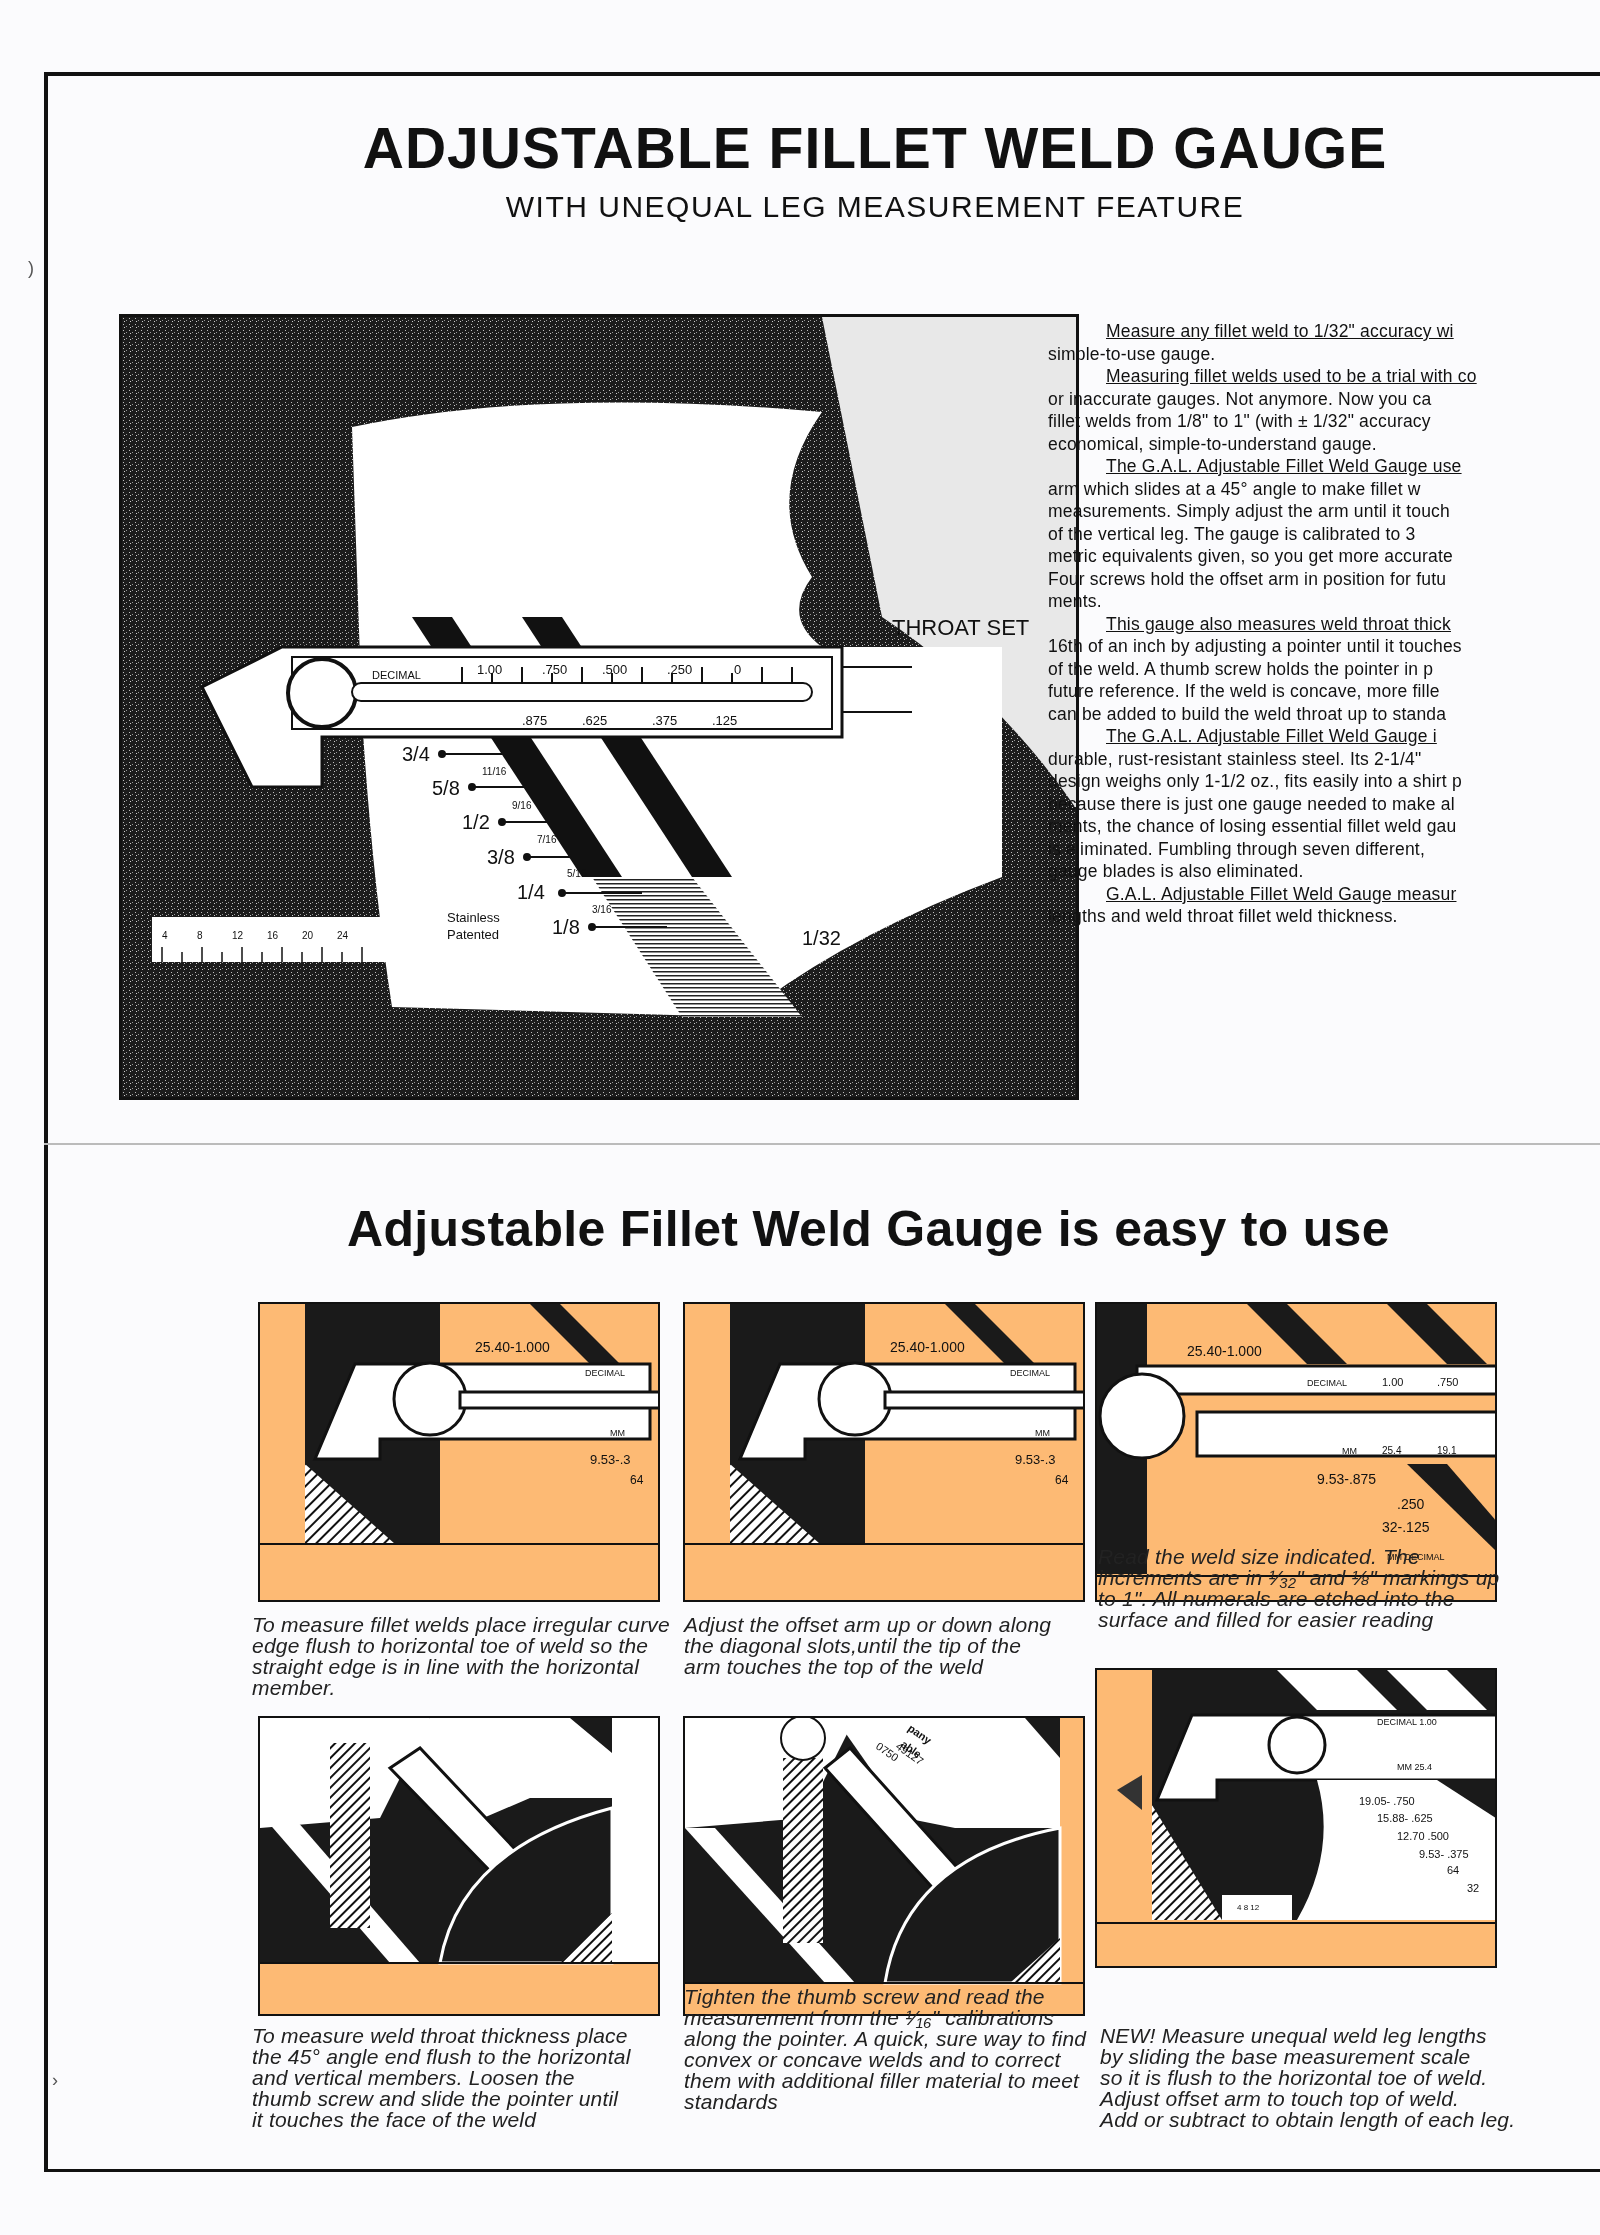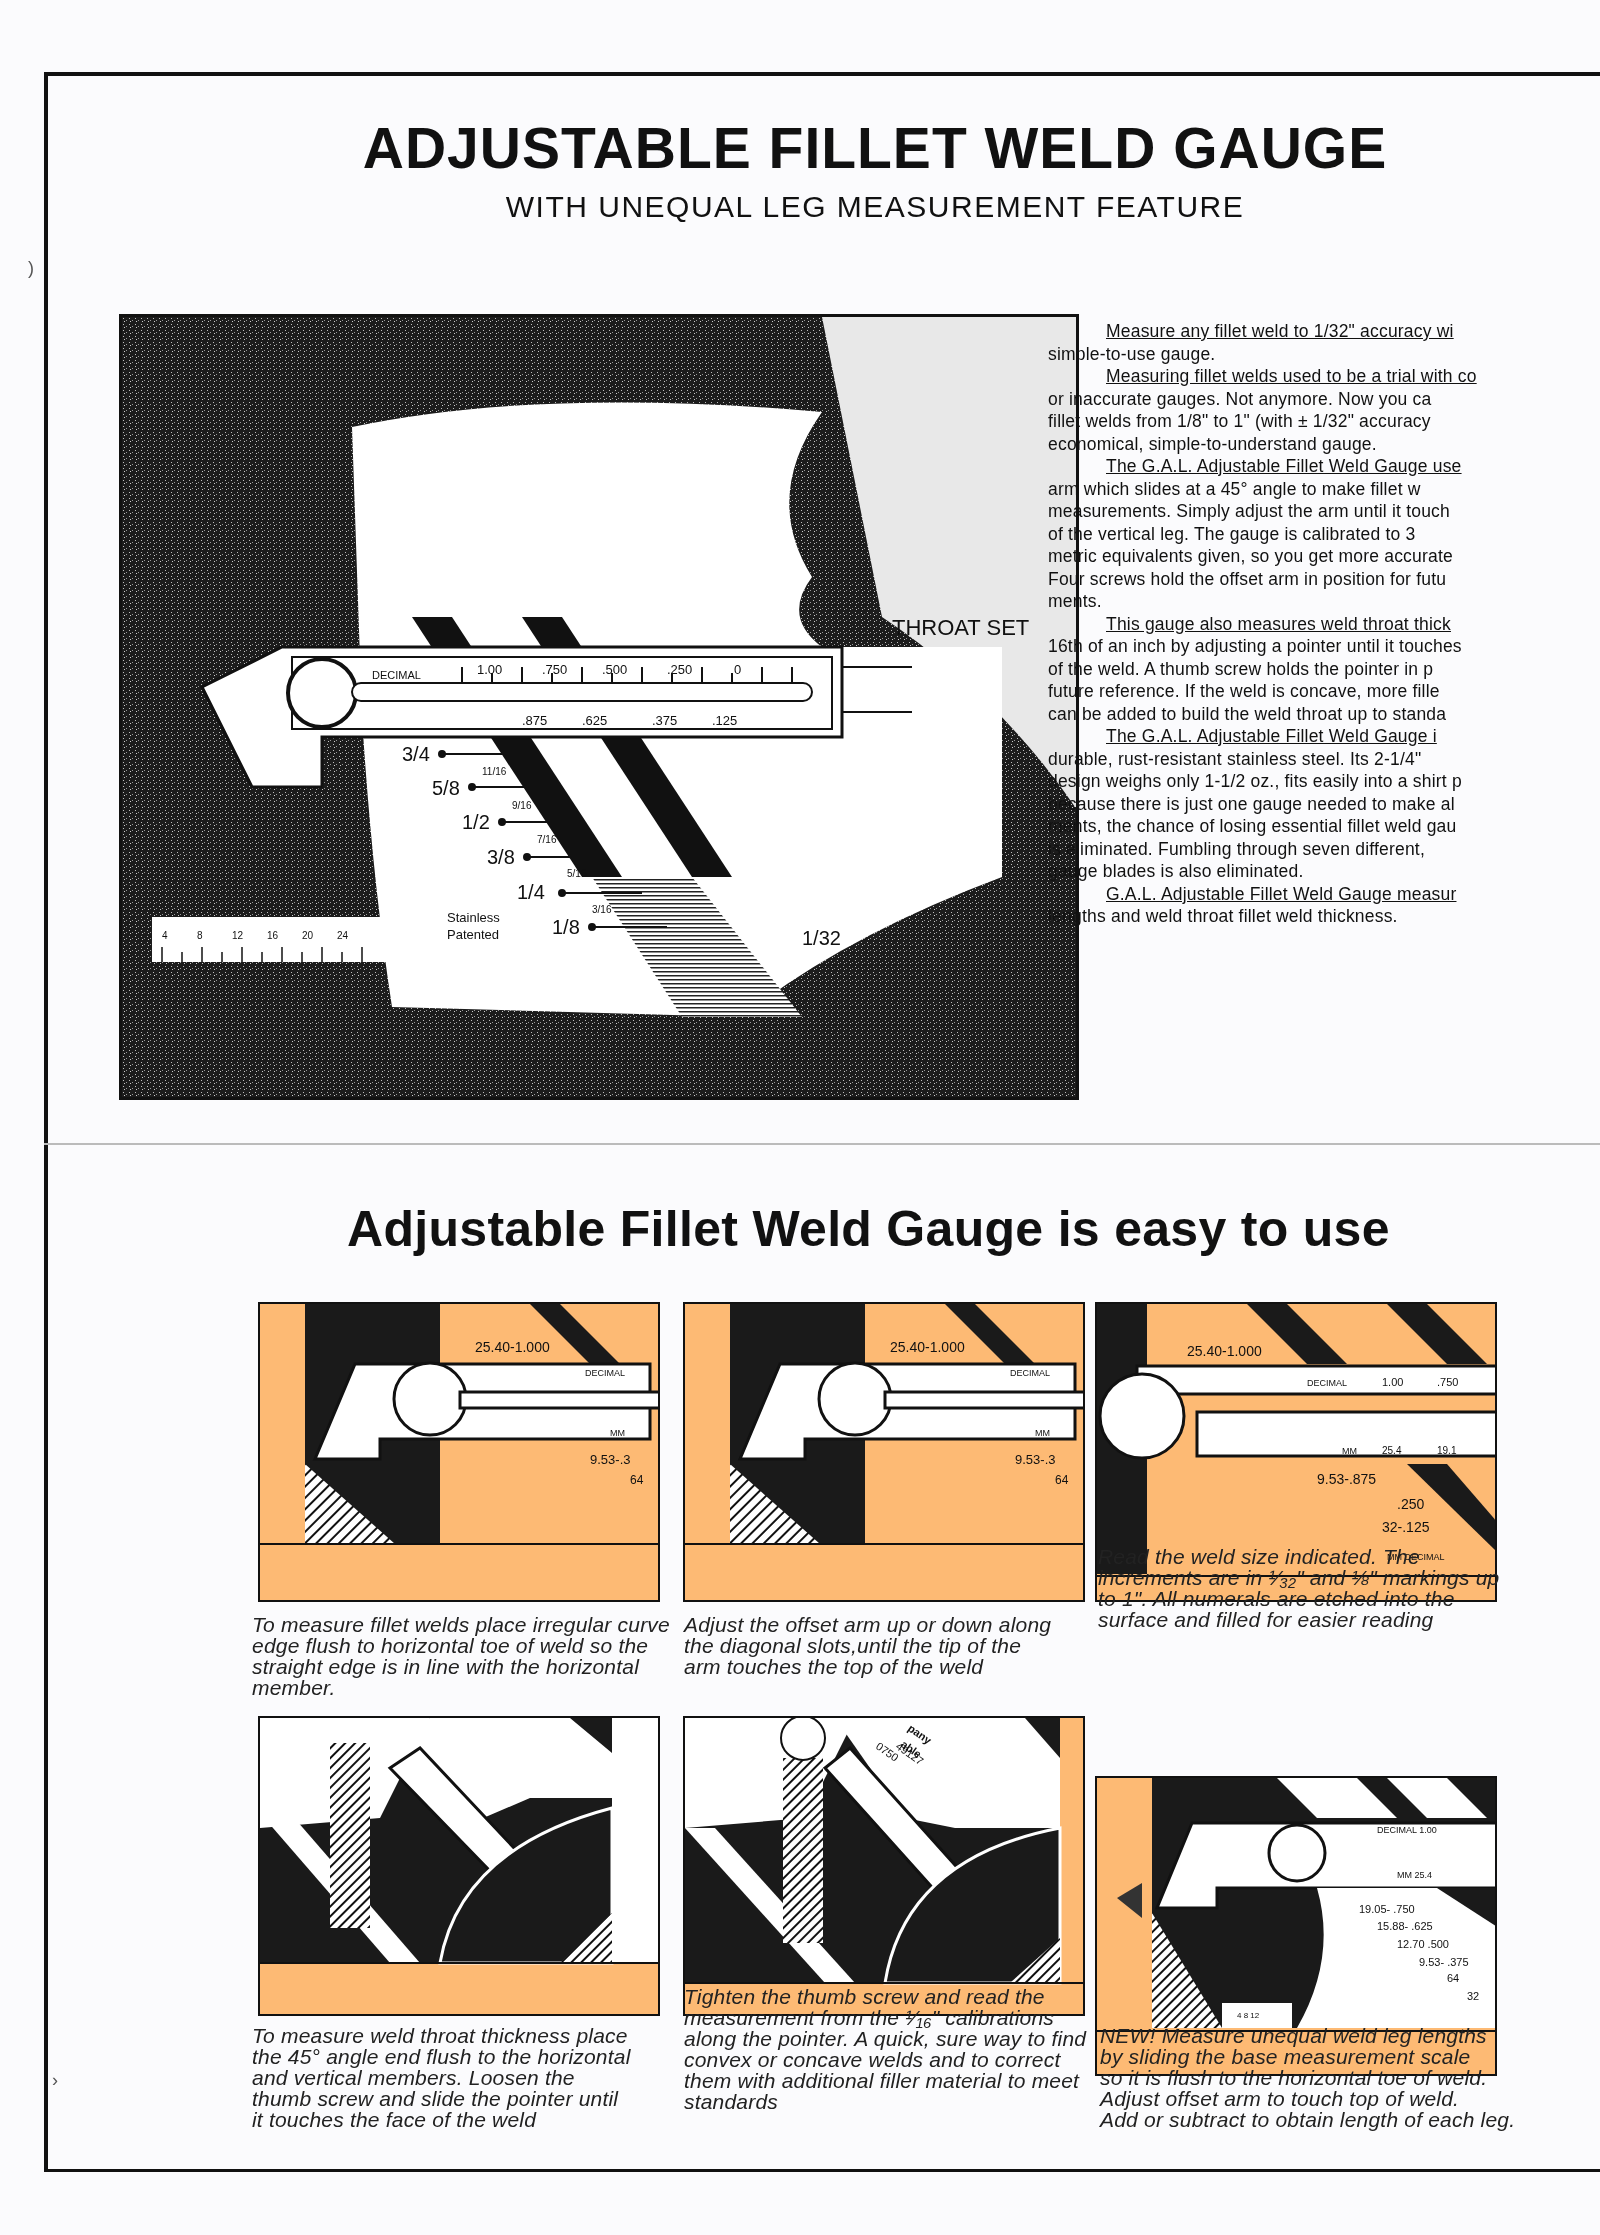--- a/index.html
+++ b/index.html
@@ -330,21 +330,21 @@
 </div>
 <div class="caption" style="left:684px;top:1986px;">
   <div>Tighten the thumb screw and read the</div>
   <div>measurement from the ¹⁄₁₆" calibrations</div>
   <div>along the pointer. A quick, sure way to find</div>
   <div>convex or concave welds and to correct</div>
   <div>them with additional filler material to meet</div>
   <div>standards</div>
 </div>
 
-<div class="panel" style="left:1095px;top:1776px;">
+<div class="panel" style="left:1095px;top:1668px;">
   <svg width="402" height="300" viewBox="0 0 402 300">
     <defs>
         <pattern id="hatch6" width="7" height="7" patternUnits="userSpaceOnUse" patternTransform="rotate(45)">
           <rect width="7" height="7" fill="#fff"></rect>
           <rect width="2" height="7" fill="#111"></rect>
         </pattern>
       </defs>
     <rect x="55" y="0" width="347" height="250" fill="#1a1a1a"></rect>
     <polygon points="180,0 260,0 300,40 220,40" fill="#fff"></polygon>
     <polygon points="290,0 350,0 390,40 330,40" fill="#fff"></polygon>

